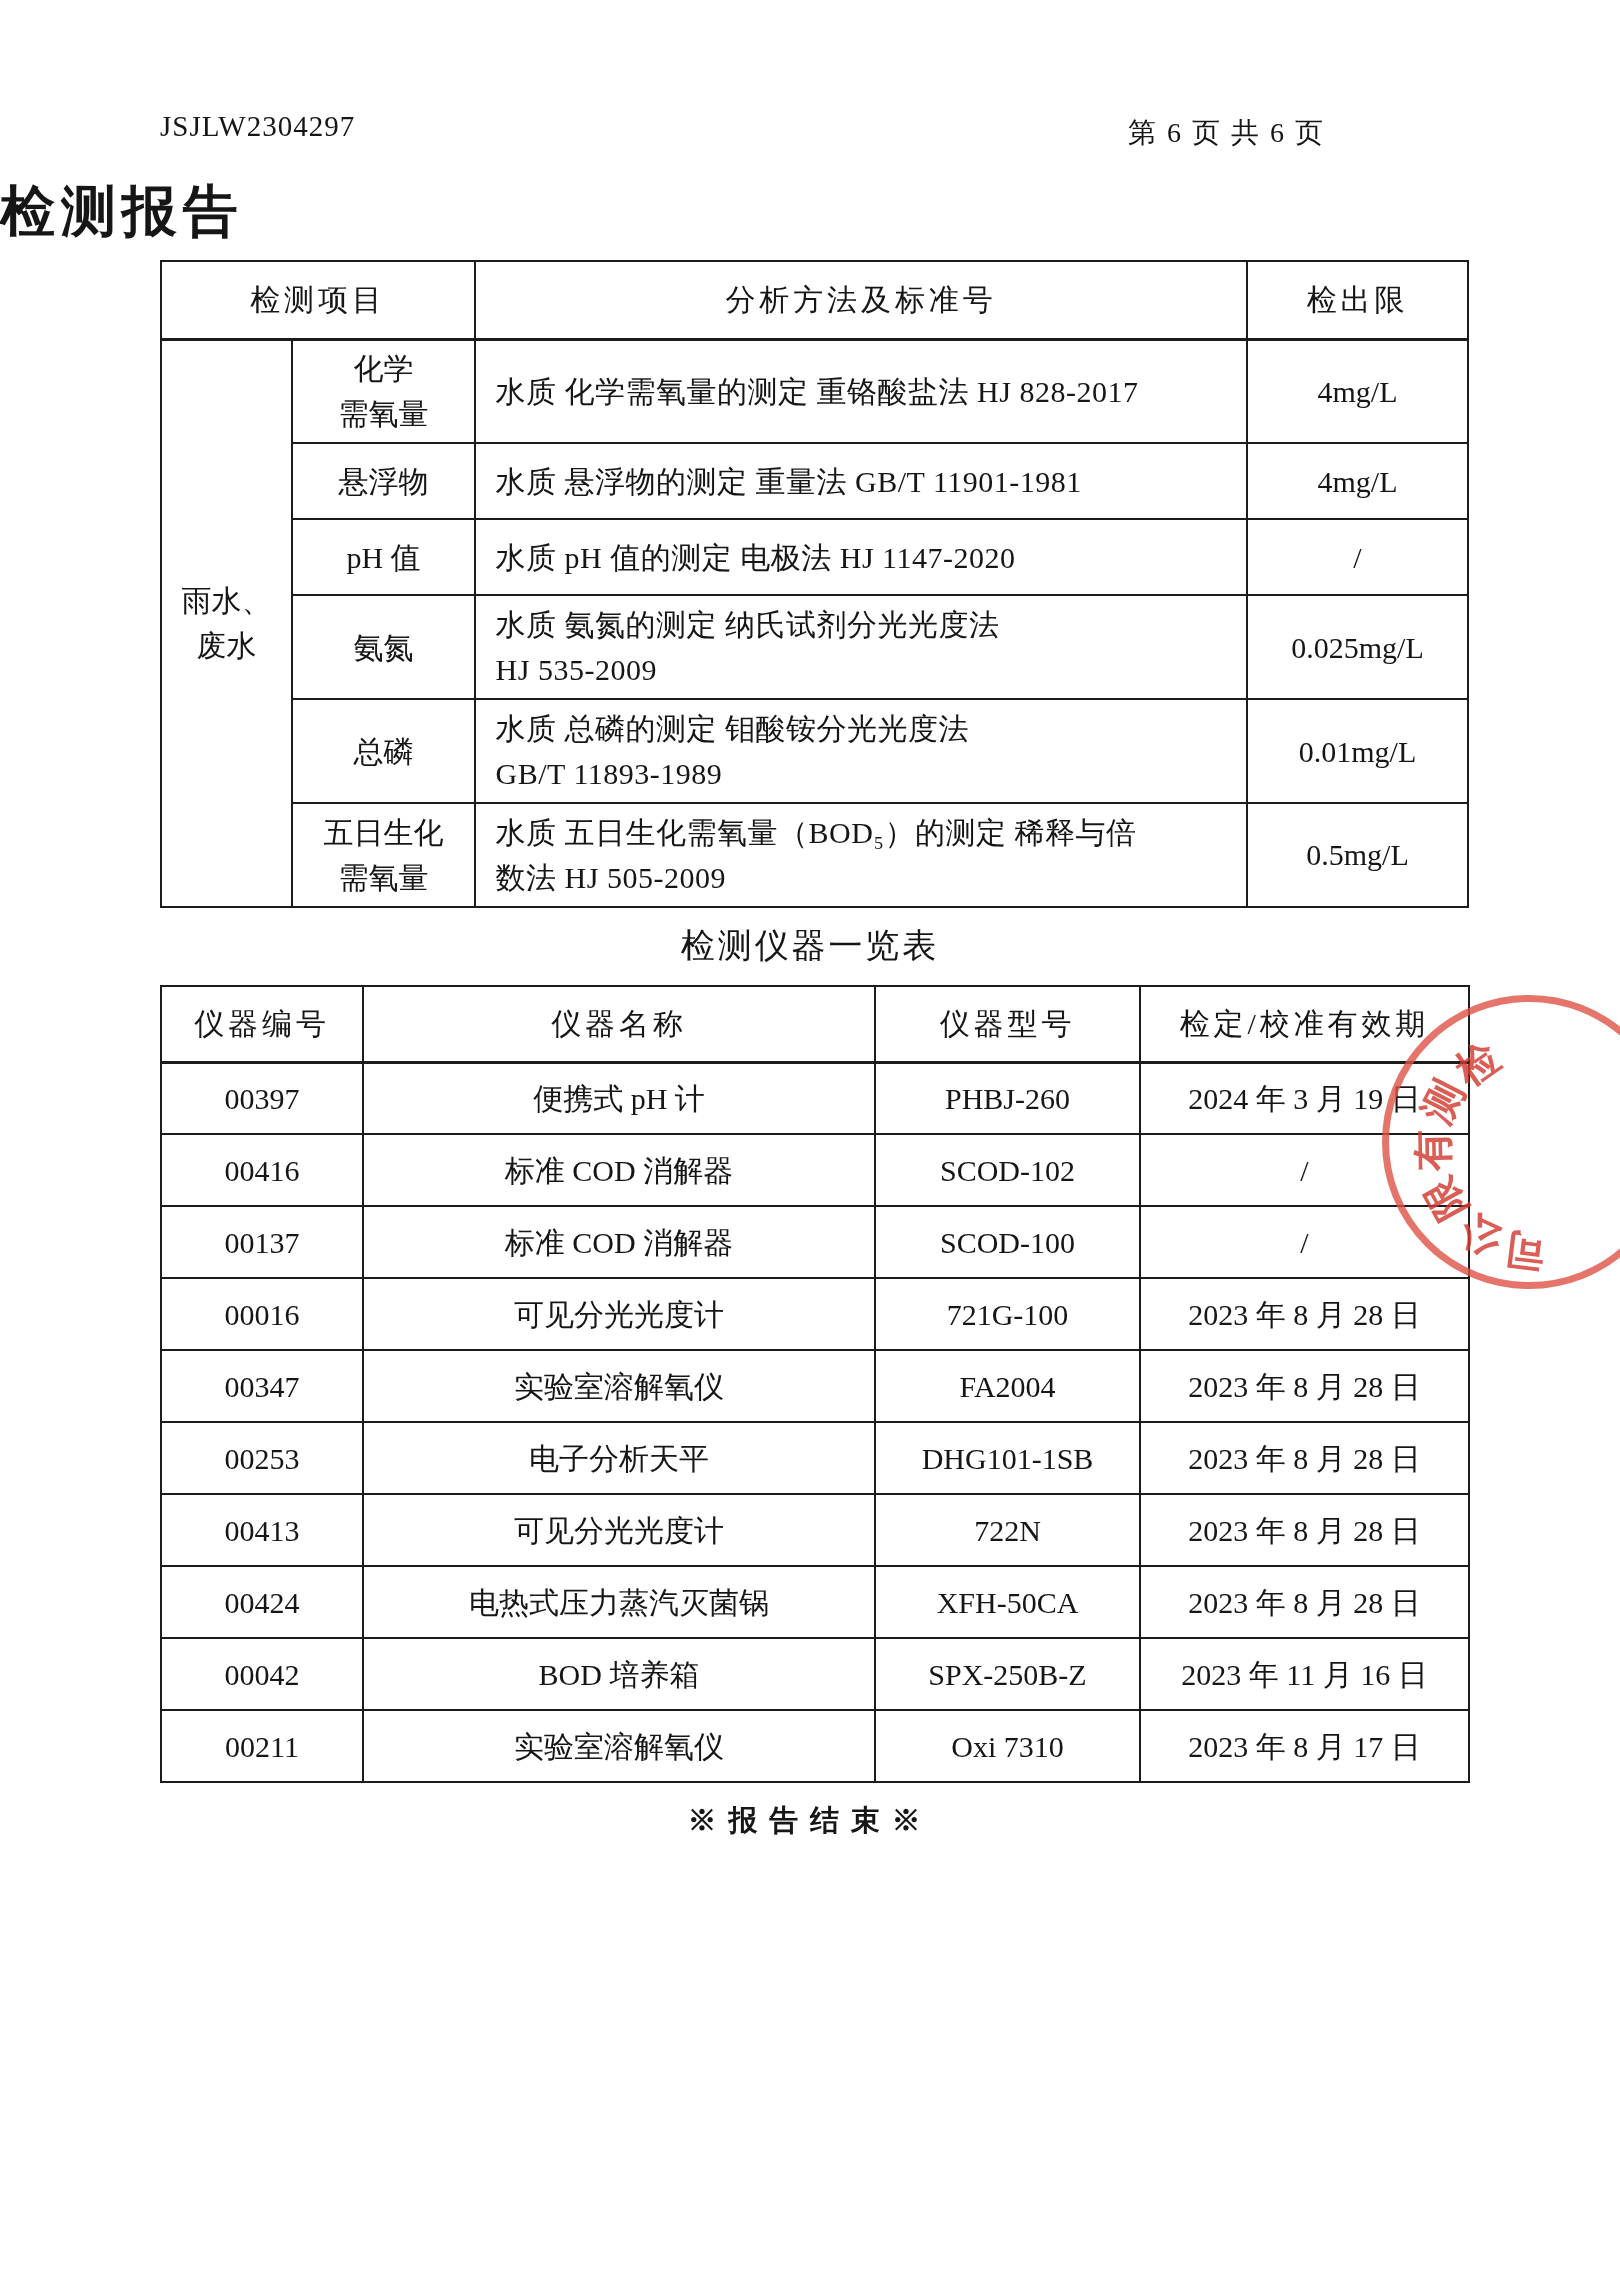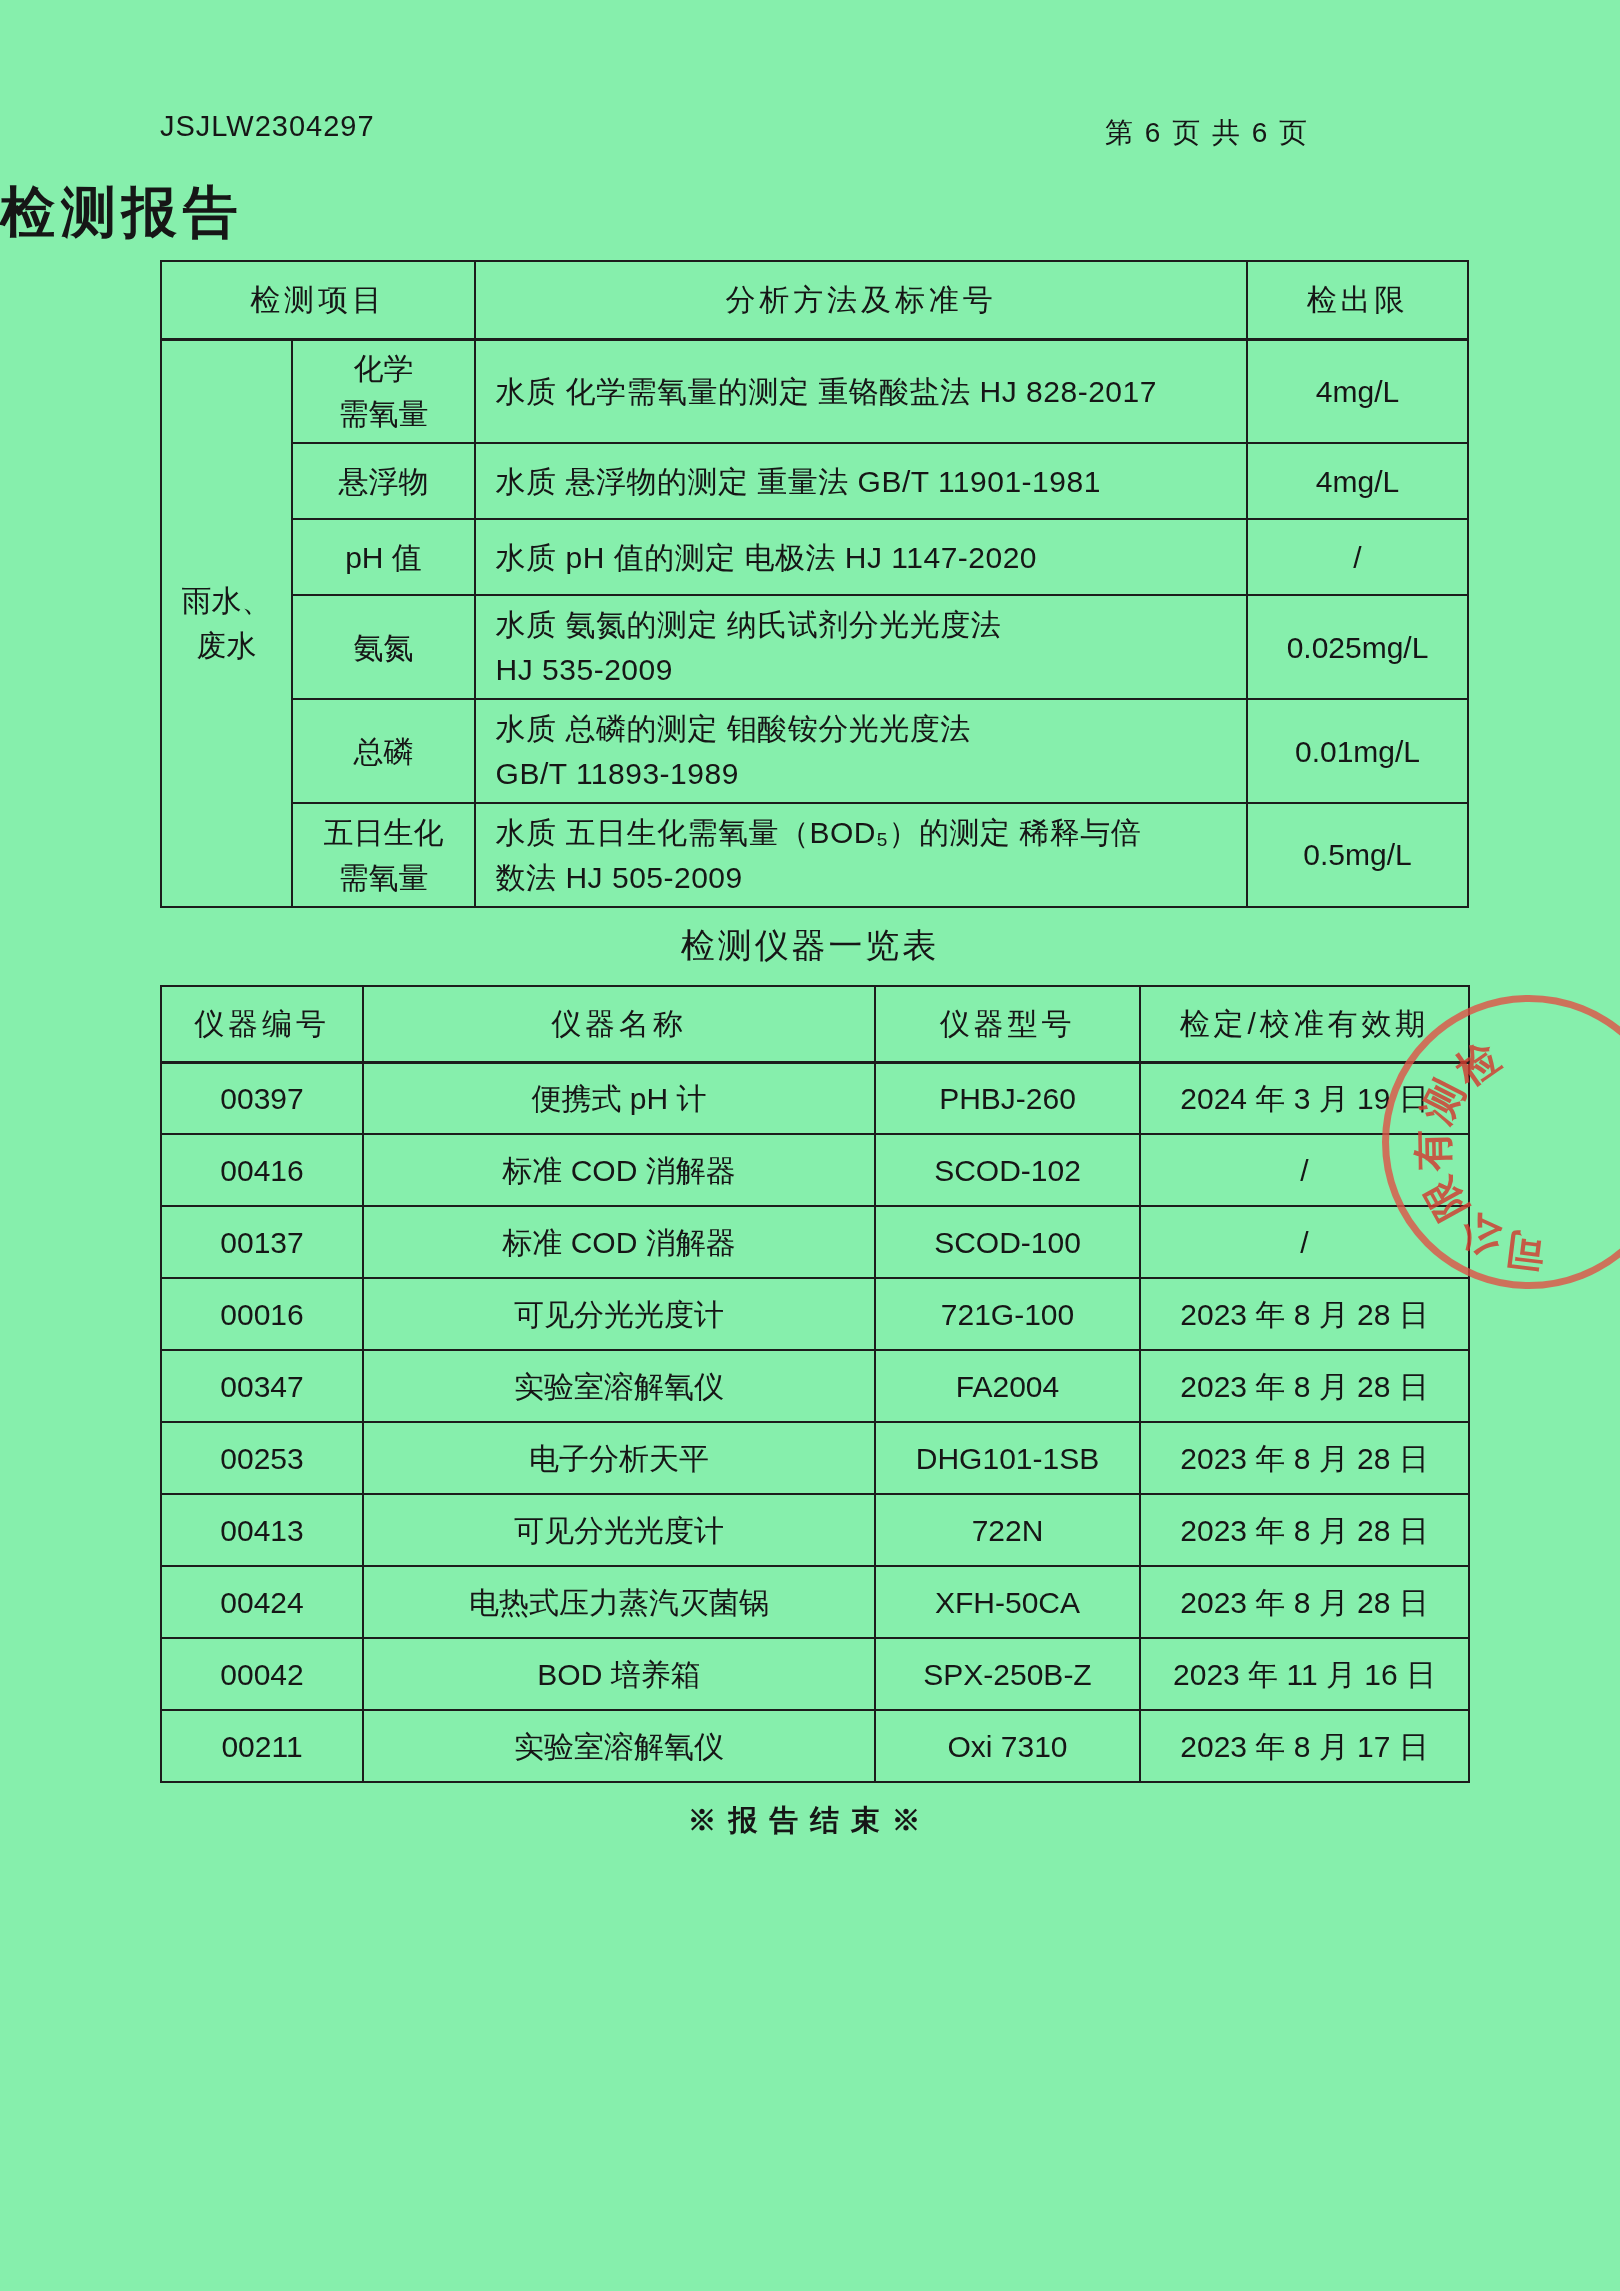--- a/index.html
+++ b/index.html
@@ -2,35 +2,35 @@
 <html><head>
 <meta charset="utf-8">
 <style>
   * { margin: 0; padding: 0; box-sizing: border-box; }
   html, body { background: #e8e8e8; }
   .page {
     position: relative;
     width: 1620px;
     height: 2292px;
     margin: 0 auto;
-    background: #86efac;
+    background: #ffffff;
     color: #161616;
-    font-family: Liberation Sans, sans-serif;
+    font-family: Liberation Serif, serif;
     overflow: hidden;
   }
   
   .page-header-left {
     position: absolute;
     left: 160px; top: 110px;
     font-size: 29px;
     letter-spacing: 1px;
   }
   .page-header-right {
     position: absolute;
-    left: 1105px; top: 114px;
+    left: 1128px; top: 114px;
     font-size: 28px;
     letter-spacing: 2px;
   }
   
   .doc-title {
     padding-top: 182px;
     font-size: 55px;
     font-weight: bold;
     letter-spacing: 5.9px;
     line-height: 1.1;

